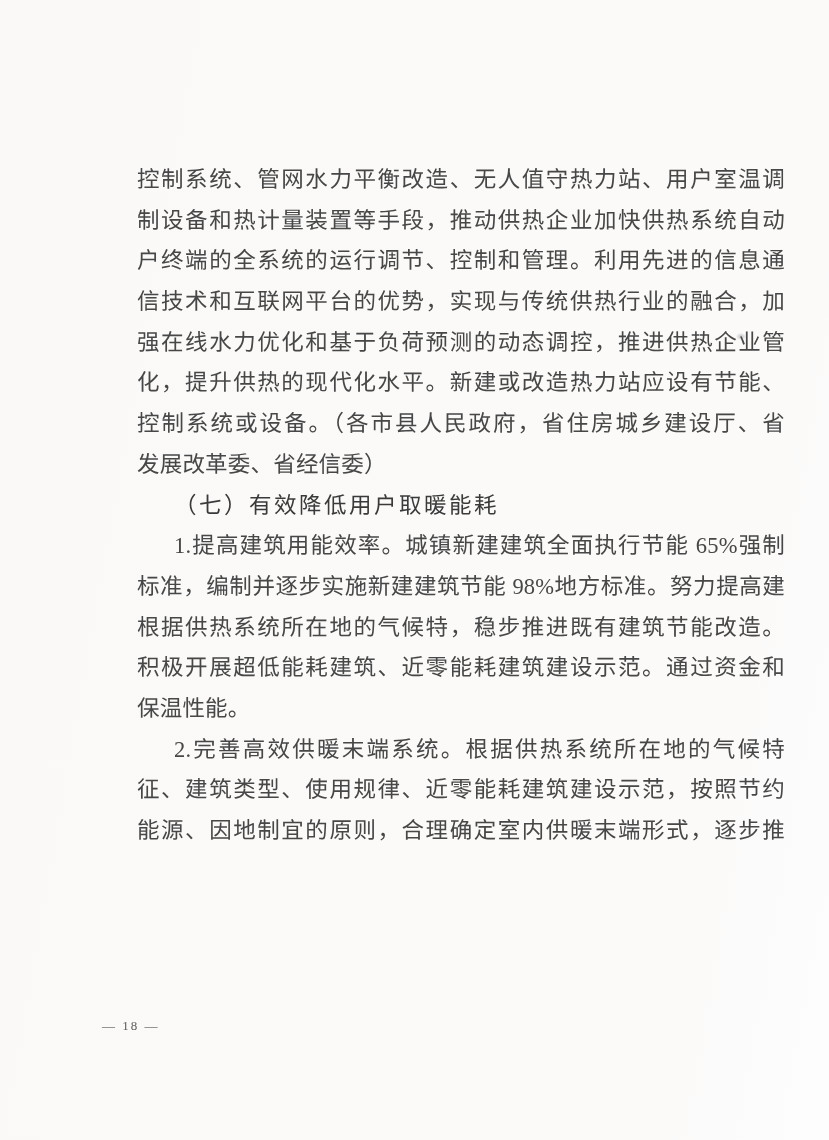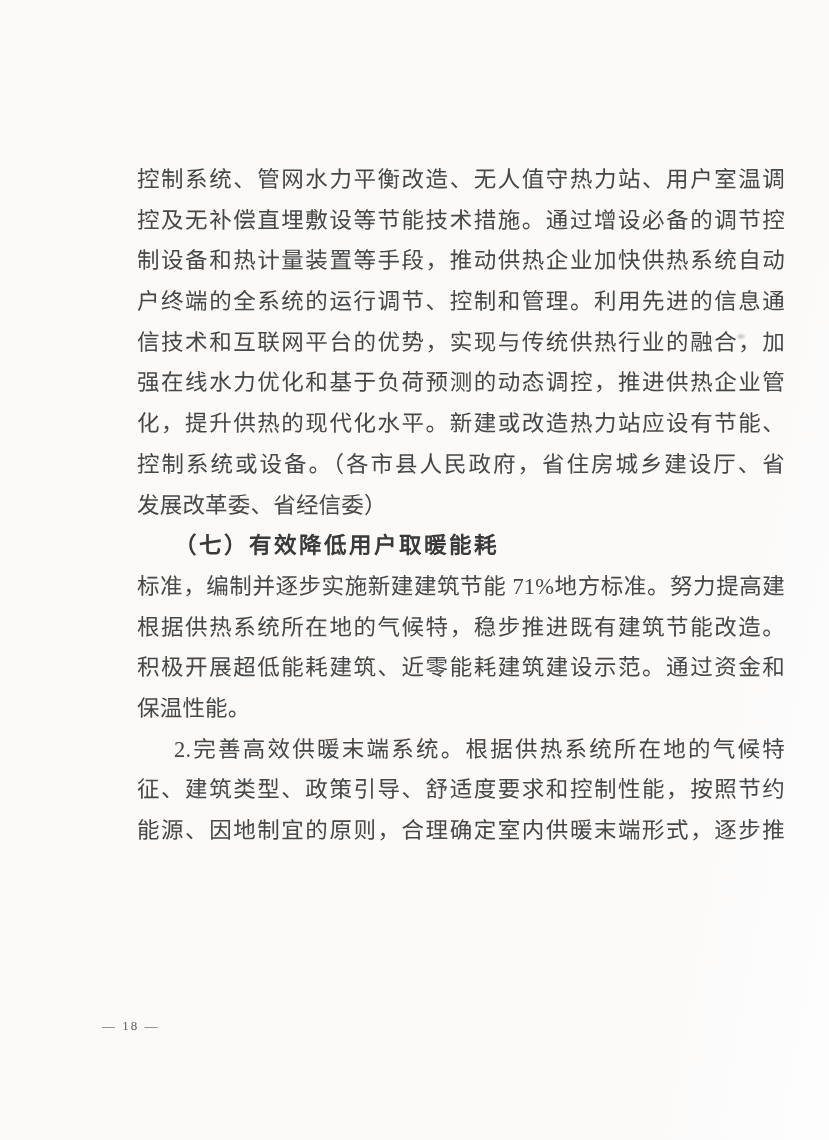--- a/index.html
+++ b/index.html
@@ -52,21 +52,21 @@
   .line.end {
     text-align: right;
     text-align-last: left;
     -moz-text-align-last: left;
   }
   
   .line.indent {
     text-indent: 37px;
   }
   .paragraph.heading .line {
-    font-weight: 700;
+    font-weight: 400;
     color: #3a3a3a;
     letter-spacing: 2.5px;
   }
   .page-footer {
     position: absolute;
     left: 102px;
     top: 1012px;
     font-size: 13px;
     line-height: 28px;
     color: #5a5a5a;
@@ -84,39 +84,39 @@
     background: radial-gradient(ellipse at center, rgba(90,90,95,0.35) 0%, rgba(120,120,125,0.12) 55%, rgba(255,255,255,0) 75%);
   }
 </style>
 </head>
 <body>
 
 <div class="page">
   <div class="text-block">
       <div class="paragraph body">
         <div class="line">控制系统、管网水力平衡改造、无人值守热力站、用户室温调</div>
-        <div class="line">控及无补偿直埋敷设等节能技术措施。通过增设必备的调节控</div>
         <div class="line">制设备和热计量装置等手段，推动供热企业加快供热系统自动</div>
         <div class="line">户终端的全系统的运行调节、控制和管理。利用先进的信息通</div>
         <div class="line">信技术和互联网平台的优势，实现与传统供热行业的融合，加</div>
         <div class="line">强在线水力优化和基于负荷预测的动态调控，推进供热企业管</div>
         <div class="line">化，提升供热的现代化水平。新建或改造热力站应设有节能、</div>
         <div class="line">控制系统或设备。（各市县人民政府，省住房城乡建设厅、省</div>
         <div class="line end">发展改革委、省经信委）</div>
       </div>
       <div class="paragraph heading">
         <div class="line indent end">（七）有效降低用户取暖能耗</div>
       </div>
       <div class="paragraph body">
-        <div class="line">标准，编制并逐步实施新建建筑节能 71%地方标准。努力提高建</div>
+        <div class="line indent">1.提高建筑用能效率。城镇新建建筑全面执行节能 65%强制</div>
+        <div class="line">标准，编制并逐步实施新建建筑节能 98%地方标准。努力提高建</div>
         <div class="line">根据供热系统所在地的气候特，稳步推进既有建筑节能改造。</div>
         <div class="line">积极开展超低能耗建筑、近零能耗建筑建设示范。通过资金和</div>
         <div class="line end">保温性能。</div>
       </div>
       <div class="paragraph body">
         <div class="line indent">2.完善高效供暖末端系统。根据供热系统所在地的气候特</div>
-        <div class="line">征、建筑类型、政策引导、舒适度要求和控制性能，按照节约</div>
+        <div class="line">征、建筑类型、使用规律、近零能耗建筑建设示范，按照节约</div>
         <div class="line">能源、因地制宜的原则，合理确定室内供暖末端形式，逐步推</div>
       </div>
     </div>
   <div class="speck"></div>
   <div class="page-footer">— 18 —</div>
 </div>
 
 </body></html>

